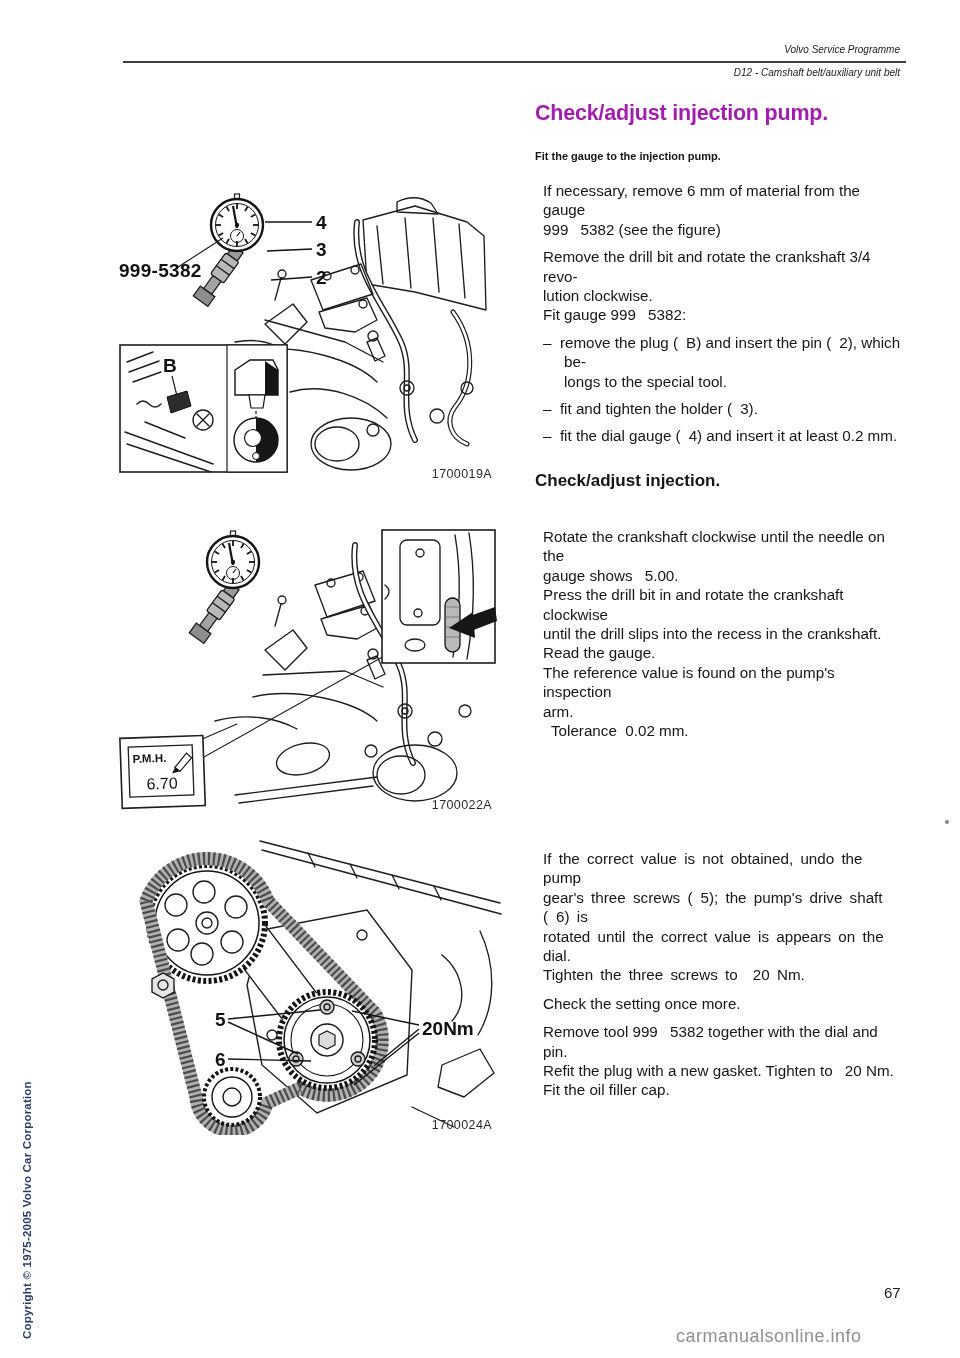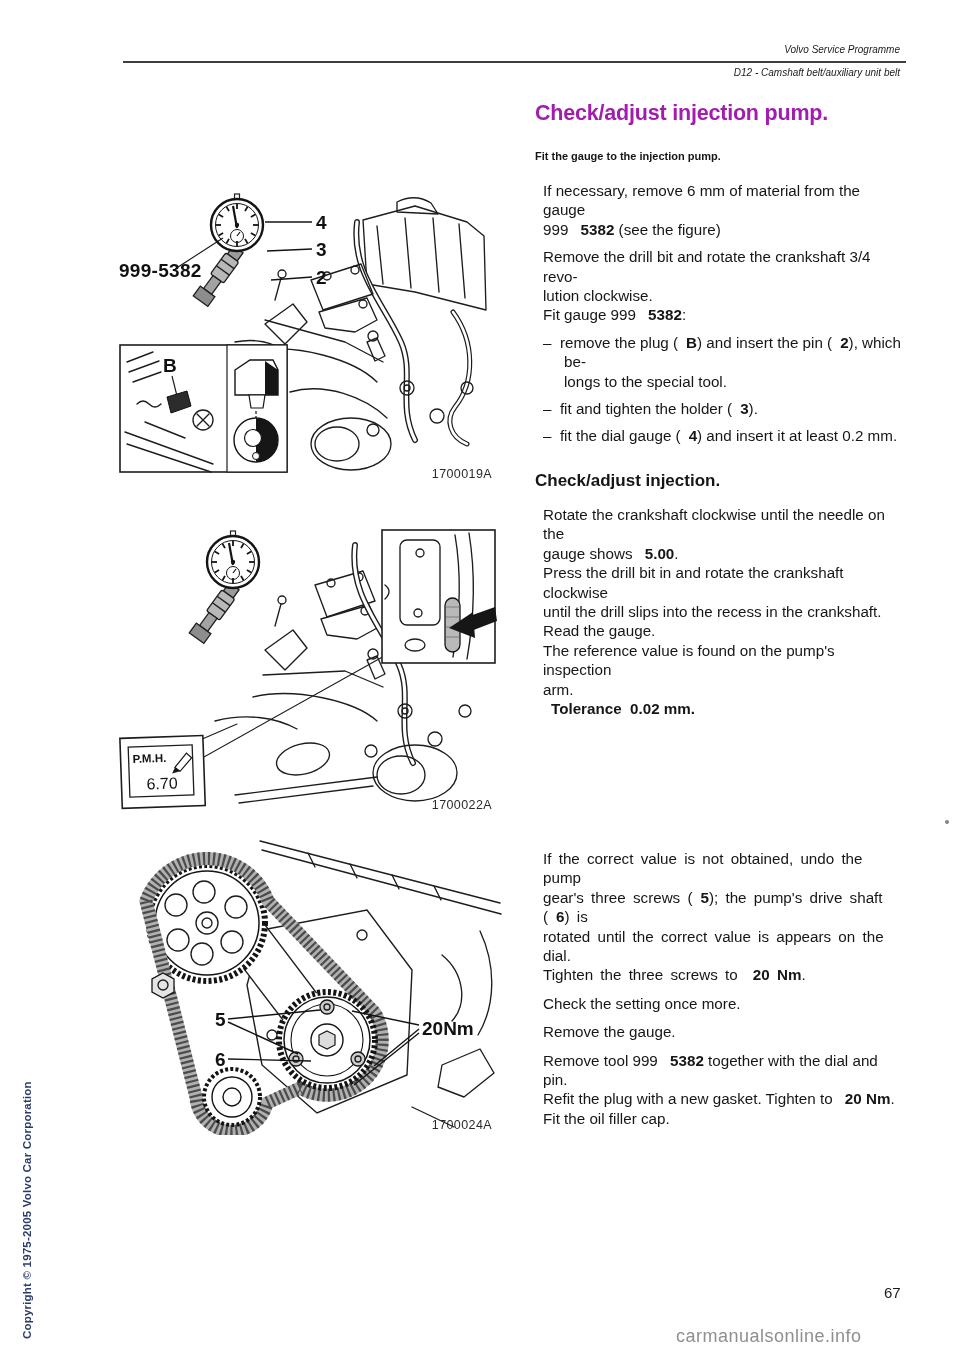--- a/index.html
+++ b/index.html
@@ -11,21 +11,21 @@
   .hdr-line { position:absolute; font-style:italic; font-size:10px; color:#1b1b1b; white-space:nowrap; }
   .hdr-rule { position:absolute; left:123px; top:61px; width:783px; border-top:2px solid #3f3f3f; }
 
   .abs { position:absolute; }
   .h1 { font-size:21.5px; font-weight:bold; letter-spacing:-0.2px; color:#a21caf; }
   .h2 { font-size:11px; font-weight:bold; color:#161616; }
   .h3 { font-size:17px;   font-weight:bold; color:#161616; }
 
   .body-block { width:378px; font-size:15.2px; line-height:19.4px; color:#161616; }
   .body-block p { white-space:pre-wrap; margin:8px; }
-  .body-block b { font-weight:bold;padding-left:8px; }
+  .body-block b { font-weight:normal;padding-left:8px; }
   .mb7 { margin-bottom:7px !important; }
   .mb2 { margin-bottom:2px !important; }
   .mb9 { margin-bottom:9px !important; }
   .bullet { padding-left:21px; text-indent:-21px; }
   .wide { word-spacing:3px; }
 
   .fig { position:absolute; }
   svg text { font-family:"Liberation Sans", sans-serif; }
   .callout { font-size:19px; font-weight:bold; fill:#111; }
   .figid   { font-size:12.5px; fill:#2b2b2b; letter-spacing:0.4px; }
@@ -57,38 +57,37 @@
   <p class="mb2"><span>Remove the drill bit and rotate the crankshaft 3/4 revo-
 lution clockwise.
 Fit gauge 999 </span><b>5382</b><span>:</span></p>
   <p class="bullet"><span>–  remove the plug (</span><b>B</b><span>) and insert the pin (</span><b>2</b><span>), which be-
 longs to the special tool.</span></p>
   <p class="bullet"><span>–  fit and tighten the holder (</span><b>3</b><span>).</span></p>
   <p class="bullet"><span>–  fit the dial gauge (</span><b>4</b><span>) and insert it at least 0.2 mm.</span></p>
 </div>
 
 <div class="abs h3" style="left:535px; top:471px;">Check/adjust injection.</div>
-<div class="abs body-block" style="left:535px; top:497px;">
+<div class="abs body-block" style="left:535px; top:519px;">
   <p><span>Rotate the crankshaft clockwise until the needle on the
 gauge shows </span><b>5.00</b><span>.
 Press the drill bit in and rotate the crankshaft clockwise
 until the drill slips into the recess in the crankshaft.
 Read the gauge.
 The reference value is found on the pump's inspection
 arm.
 </span><b>Tolerance  0.02 mm.</b></p>
 </div>
 
 <div class="abs body-block" style="left:535px; top:841px;">
   <p class="mb9 wide"><span>If the correct value is not obtained, undo the pump
 gear's three screws (</span><b>5</b><span>); the pump's drive shaft (</span><b>6</b><span>) is
 rotated until the correct value is appears on the dial.
 Tighten the three screws to </span><b>20 Nm</b><span>.</span></p>
   <p class="mb9"><span>Check the setting once more.</span></p>
-  <p class="mb9"><span>Remove the gauge.</span></p>
   <p><span>Remove tool 999 </span><b>5382</b><span> together with the dial and pin.
 Refit the plug with a new gasket. Tighten to </span><b>20 Nm</b><span>.
 Fit the oil filler cap.</span></p>
 </div>
 
 <svg class="fig" style="left:115px; top:192px;" width="378" height="292" viewBox="0 0 378 292">
 
   <g class="sketch">
     <path d="M248,28 L300,14 L352,30 L369,44 L371,118 L300,100 L252,92 Z"></path>
     <path d="M262,34 L268,92"></path>

